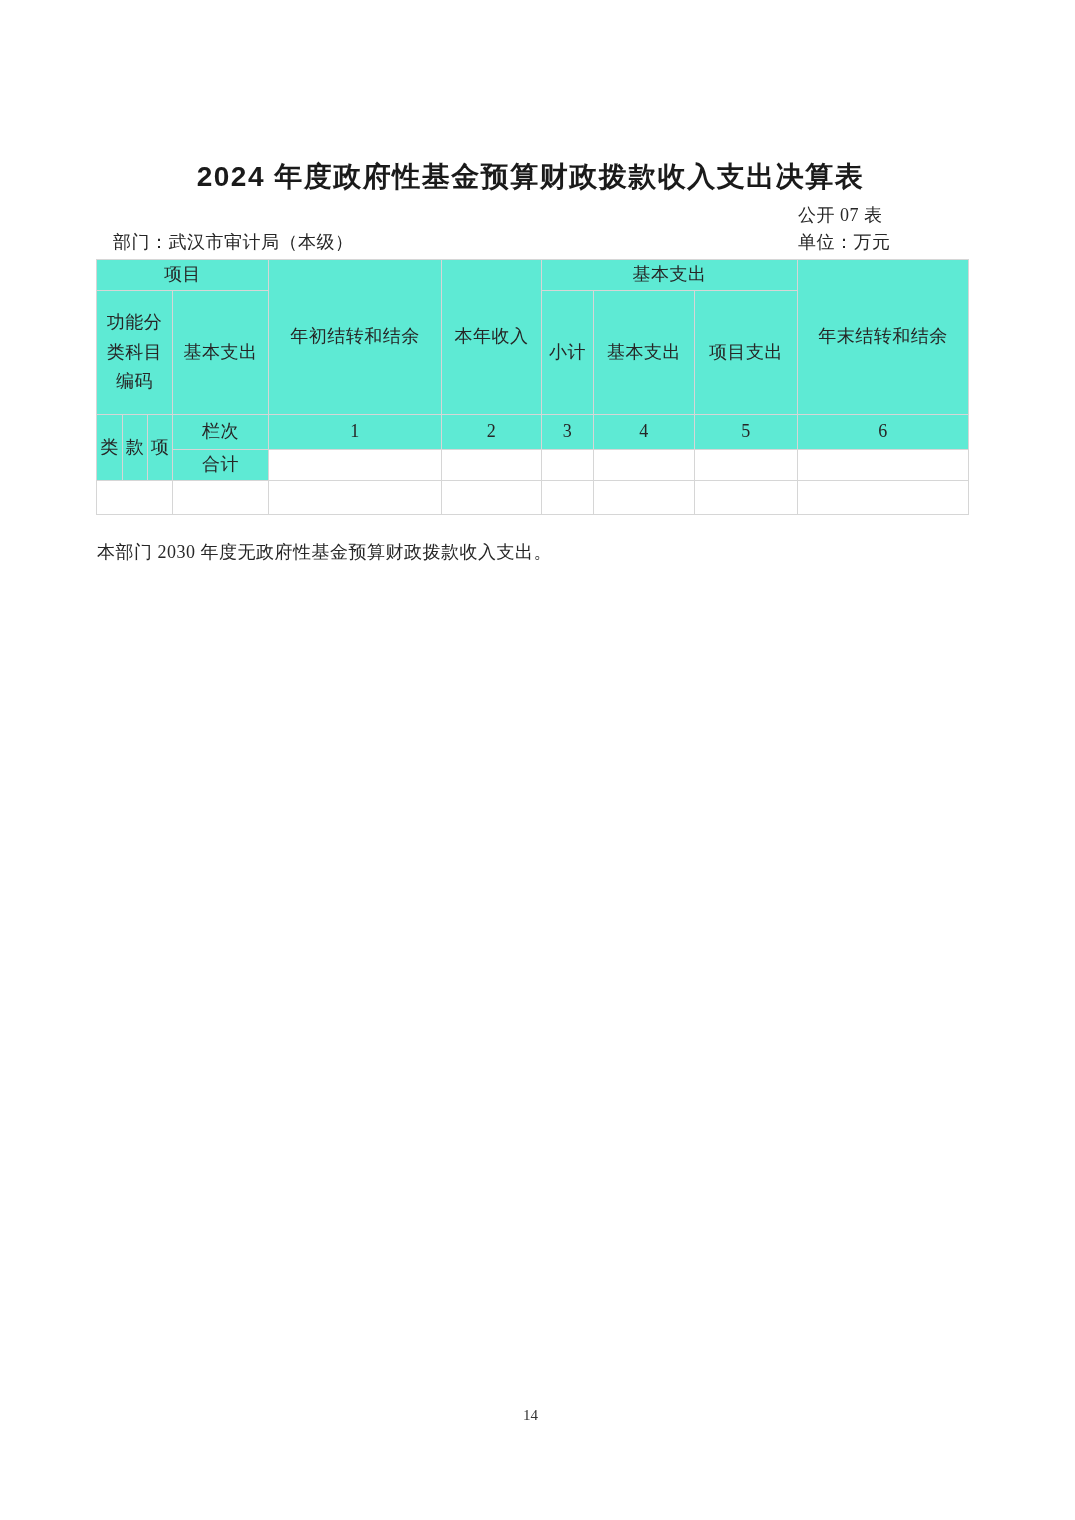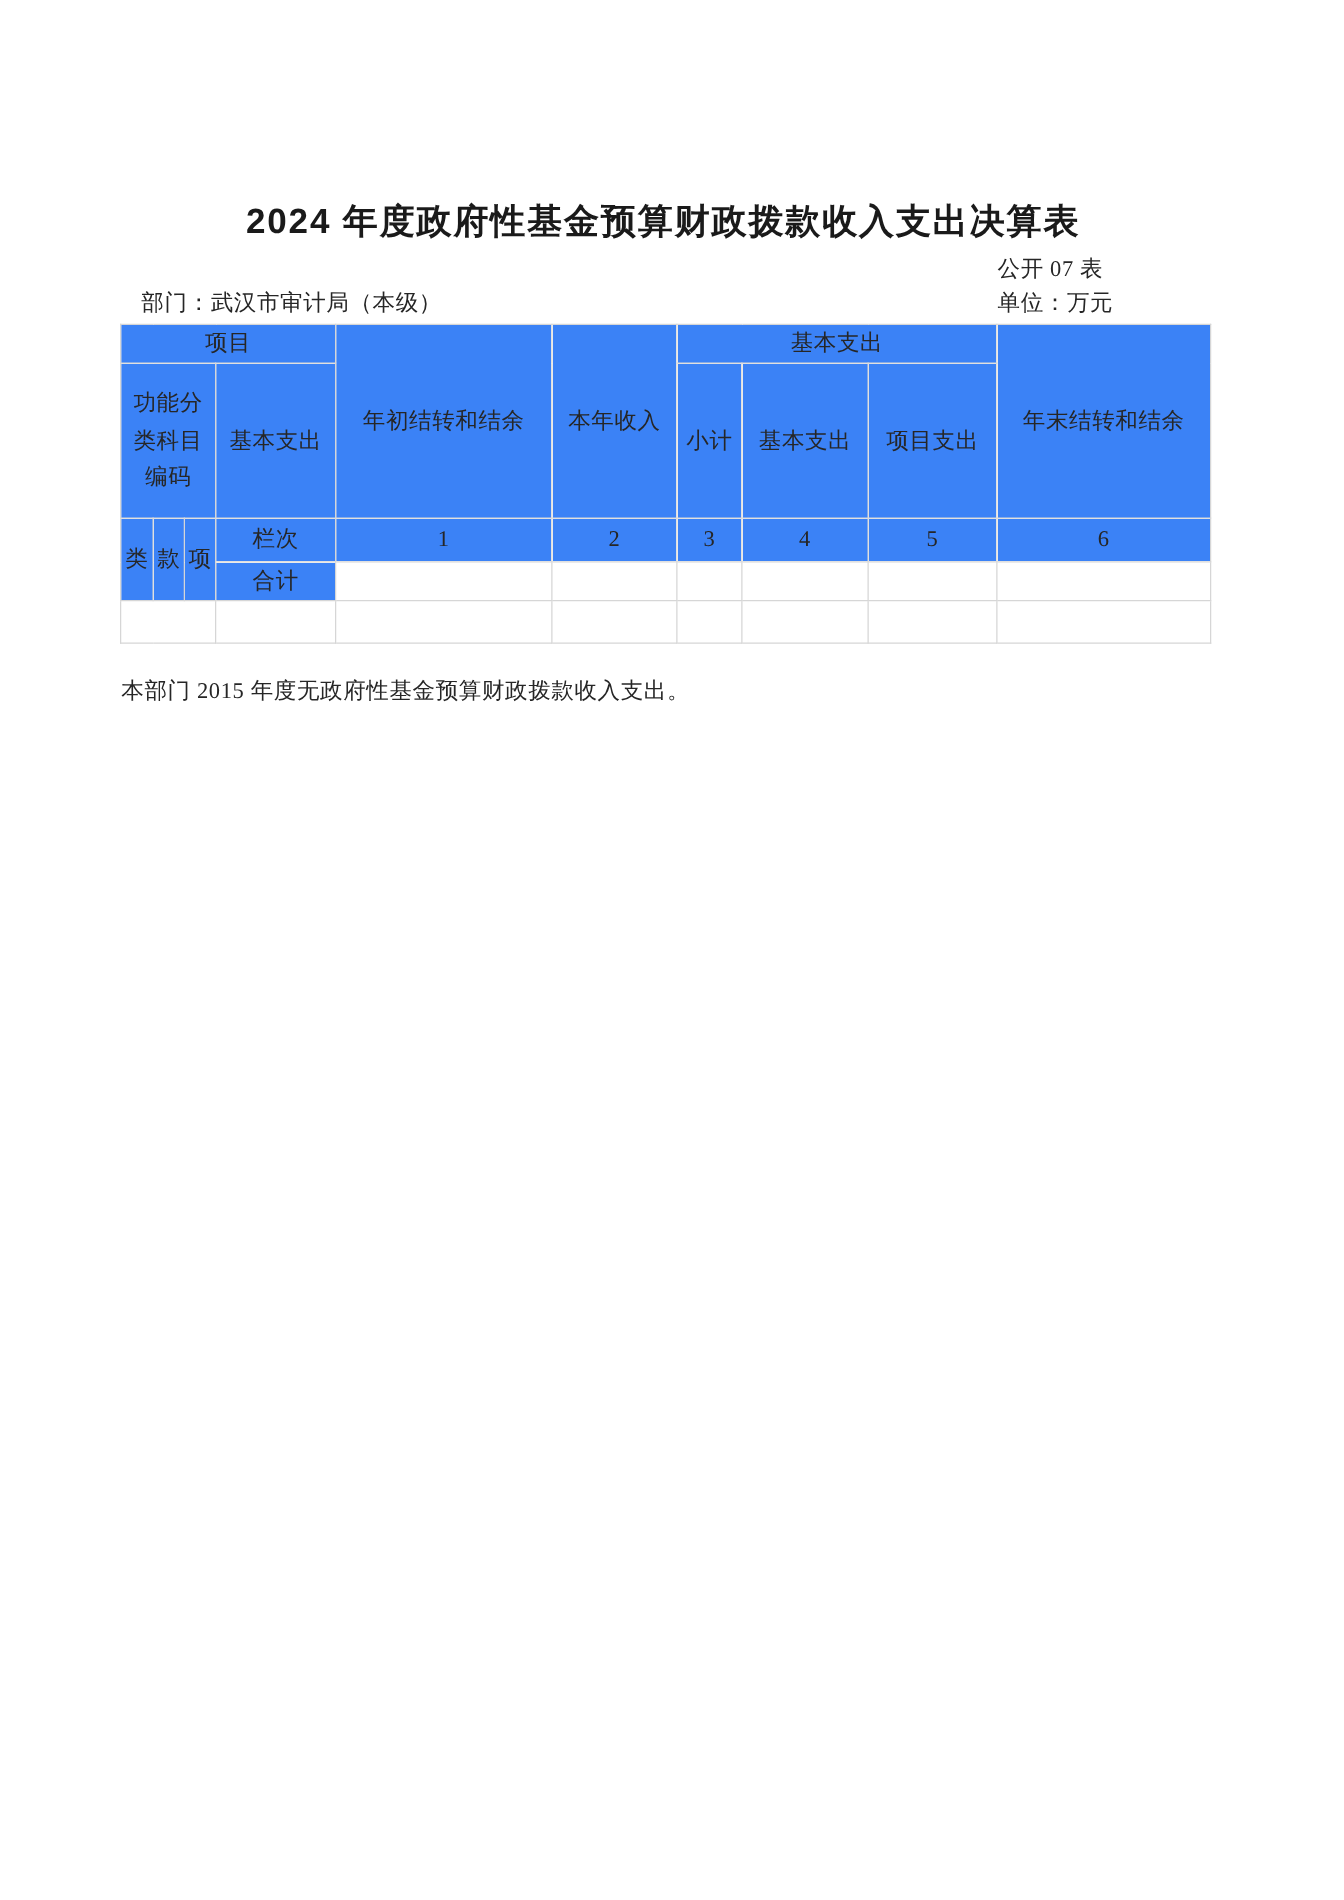--- a/index.html
+++ b/index.html
@@ -62,21 +62,21 @@
     border: 1px solid #d6d6d6;
     text-align: center;
     vertical-align: middle;
     font-size: 18px;
     line-height: 1.65;
     letter-spacing: 0.5px;
     padding: 0;
     color: #262626;
     overflow: hidden;
   }
-  .fund-table td.shaded { background: #3b82f6; }
+  .fund-table td.shaded { background: #5eead4; }
   .fund-table td.blank  { background: #ffffff; }
   .fund-table td.func-code { padding: 17px 7px; }
   .fund-table tr.r1 { height: 31px; }
   .fund-table tr.r2 { height: 97px; }
   .fund-table tr.r3 { height: 35px; }
   .fund-table tr.r4 { height: 30px; }
   .fund-table tr.r5 { height: 34px; }
   .note {
     position: absolute;
     left: 97px;
@@ -162,16 +162,17 @@
         <td class="blank"></td>
         <td class="blank"></td>
         <td class="blank"></td>
         <td class="blank"></td>
         <td class="blank"></td>
         <td class="blank"></td>
       </tr>
     </tbody>
   </table>
 
-  <div class="note note-2">本部门 2015 年度无政府性基金预算财政拨款收入支出。</div>
+  <div class="note note-2">本部门 2030 年度无政府性基金预算财政拨款收入支出。</div>
 
+  <div class="page-number">14</div>
 
 </div>
 
 </body></html>

